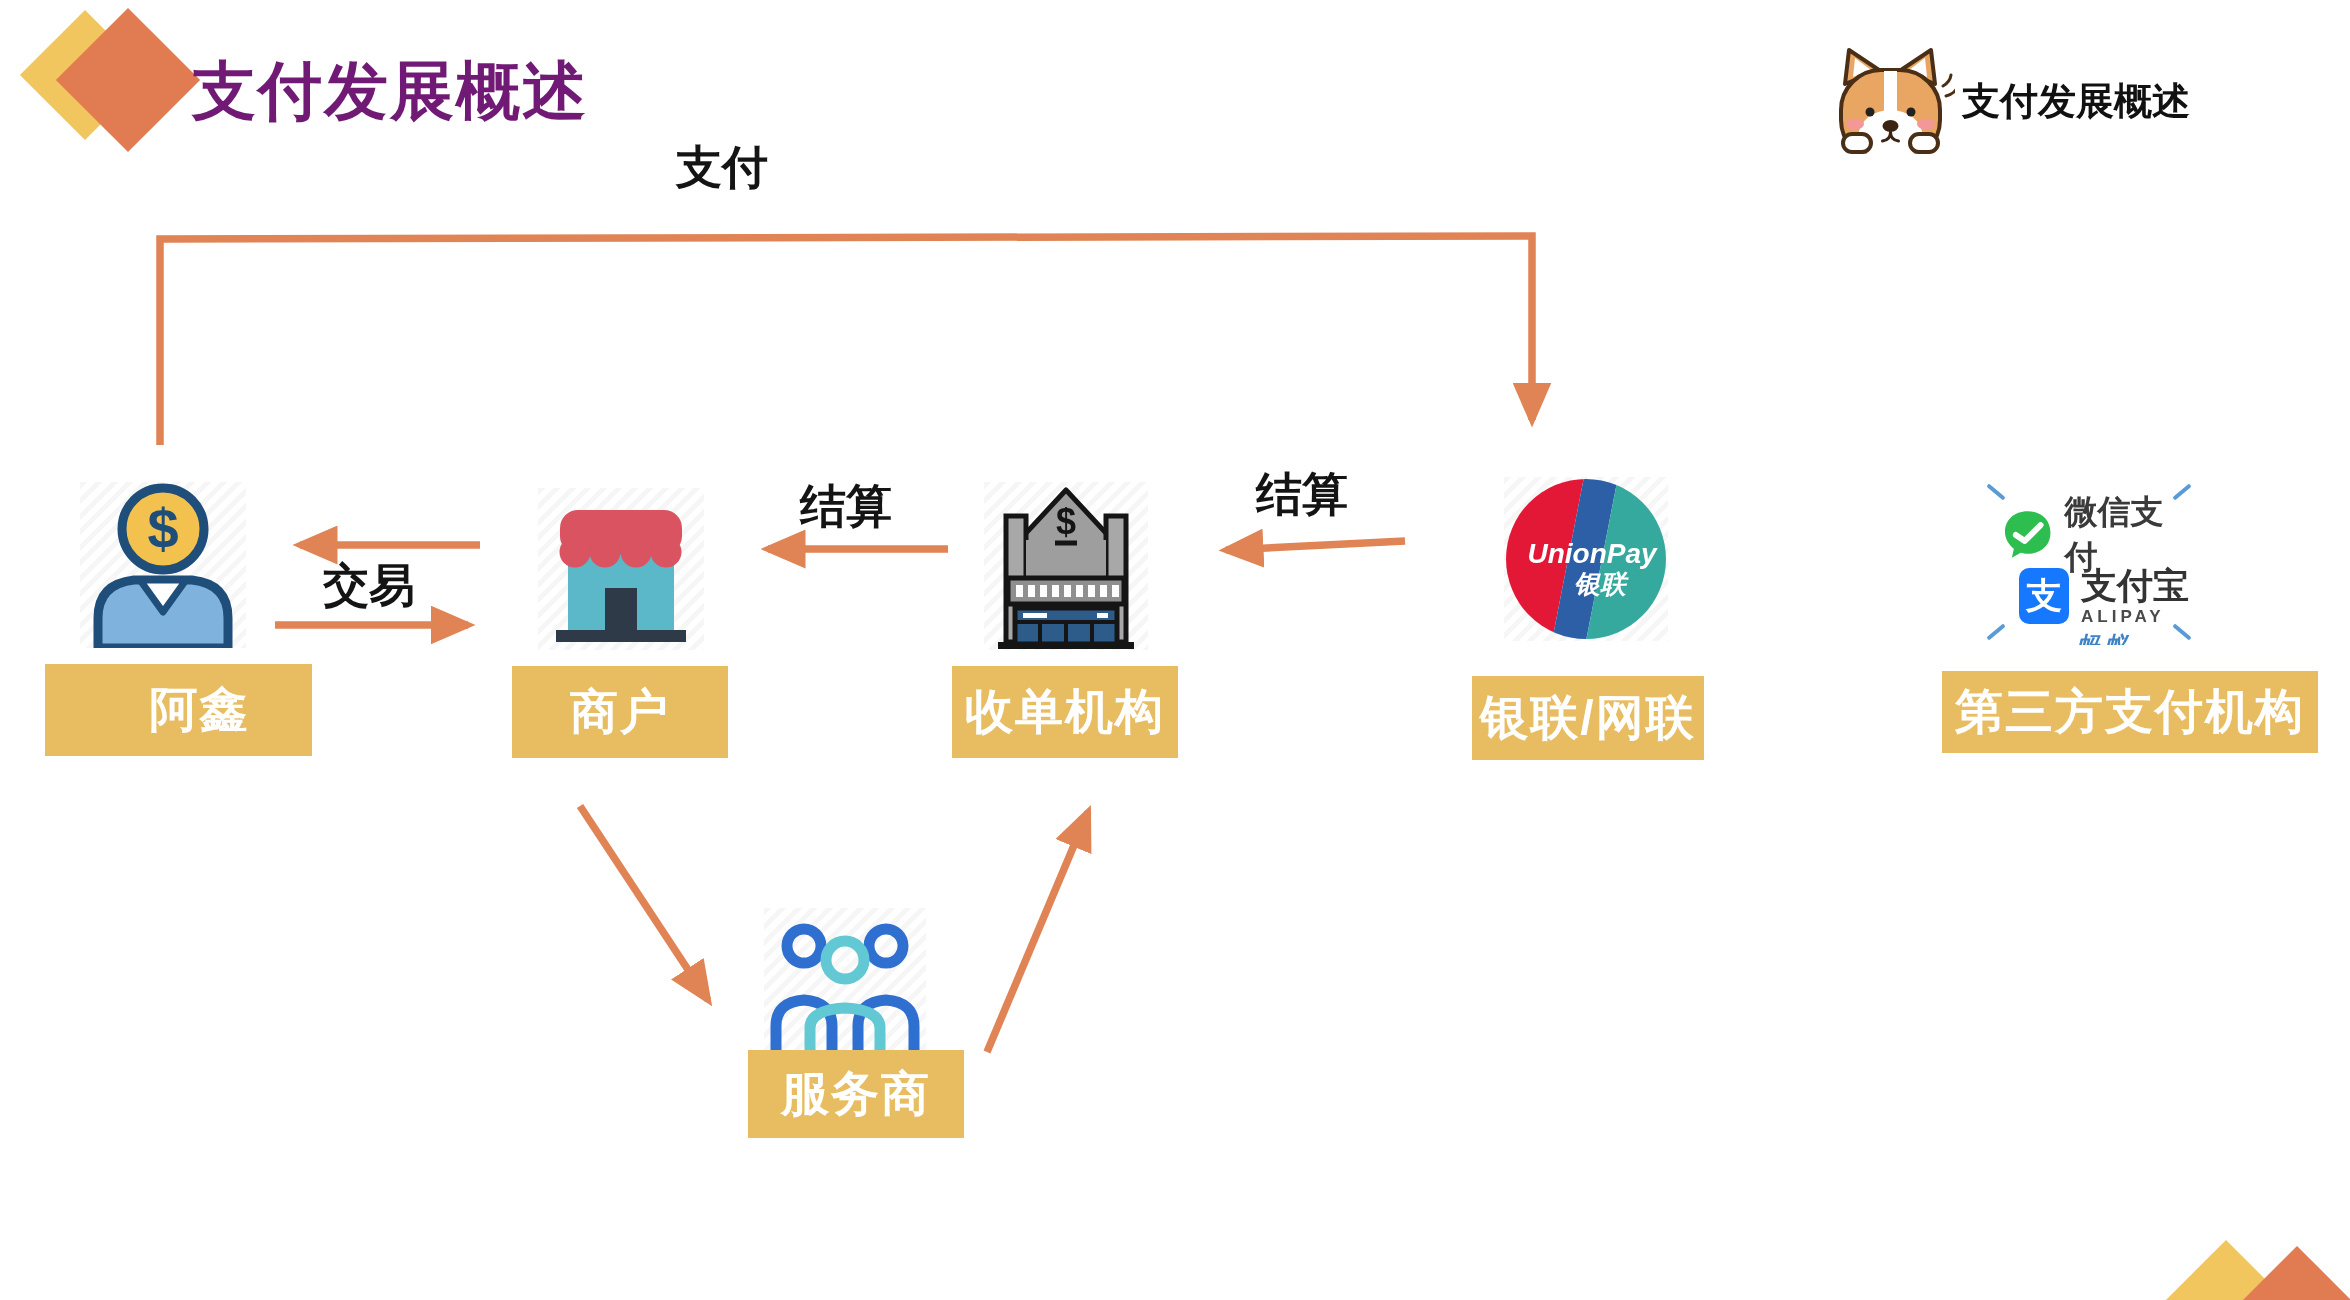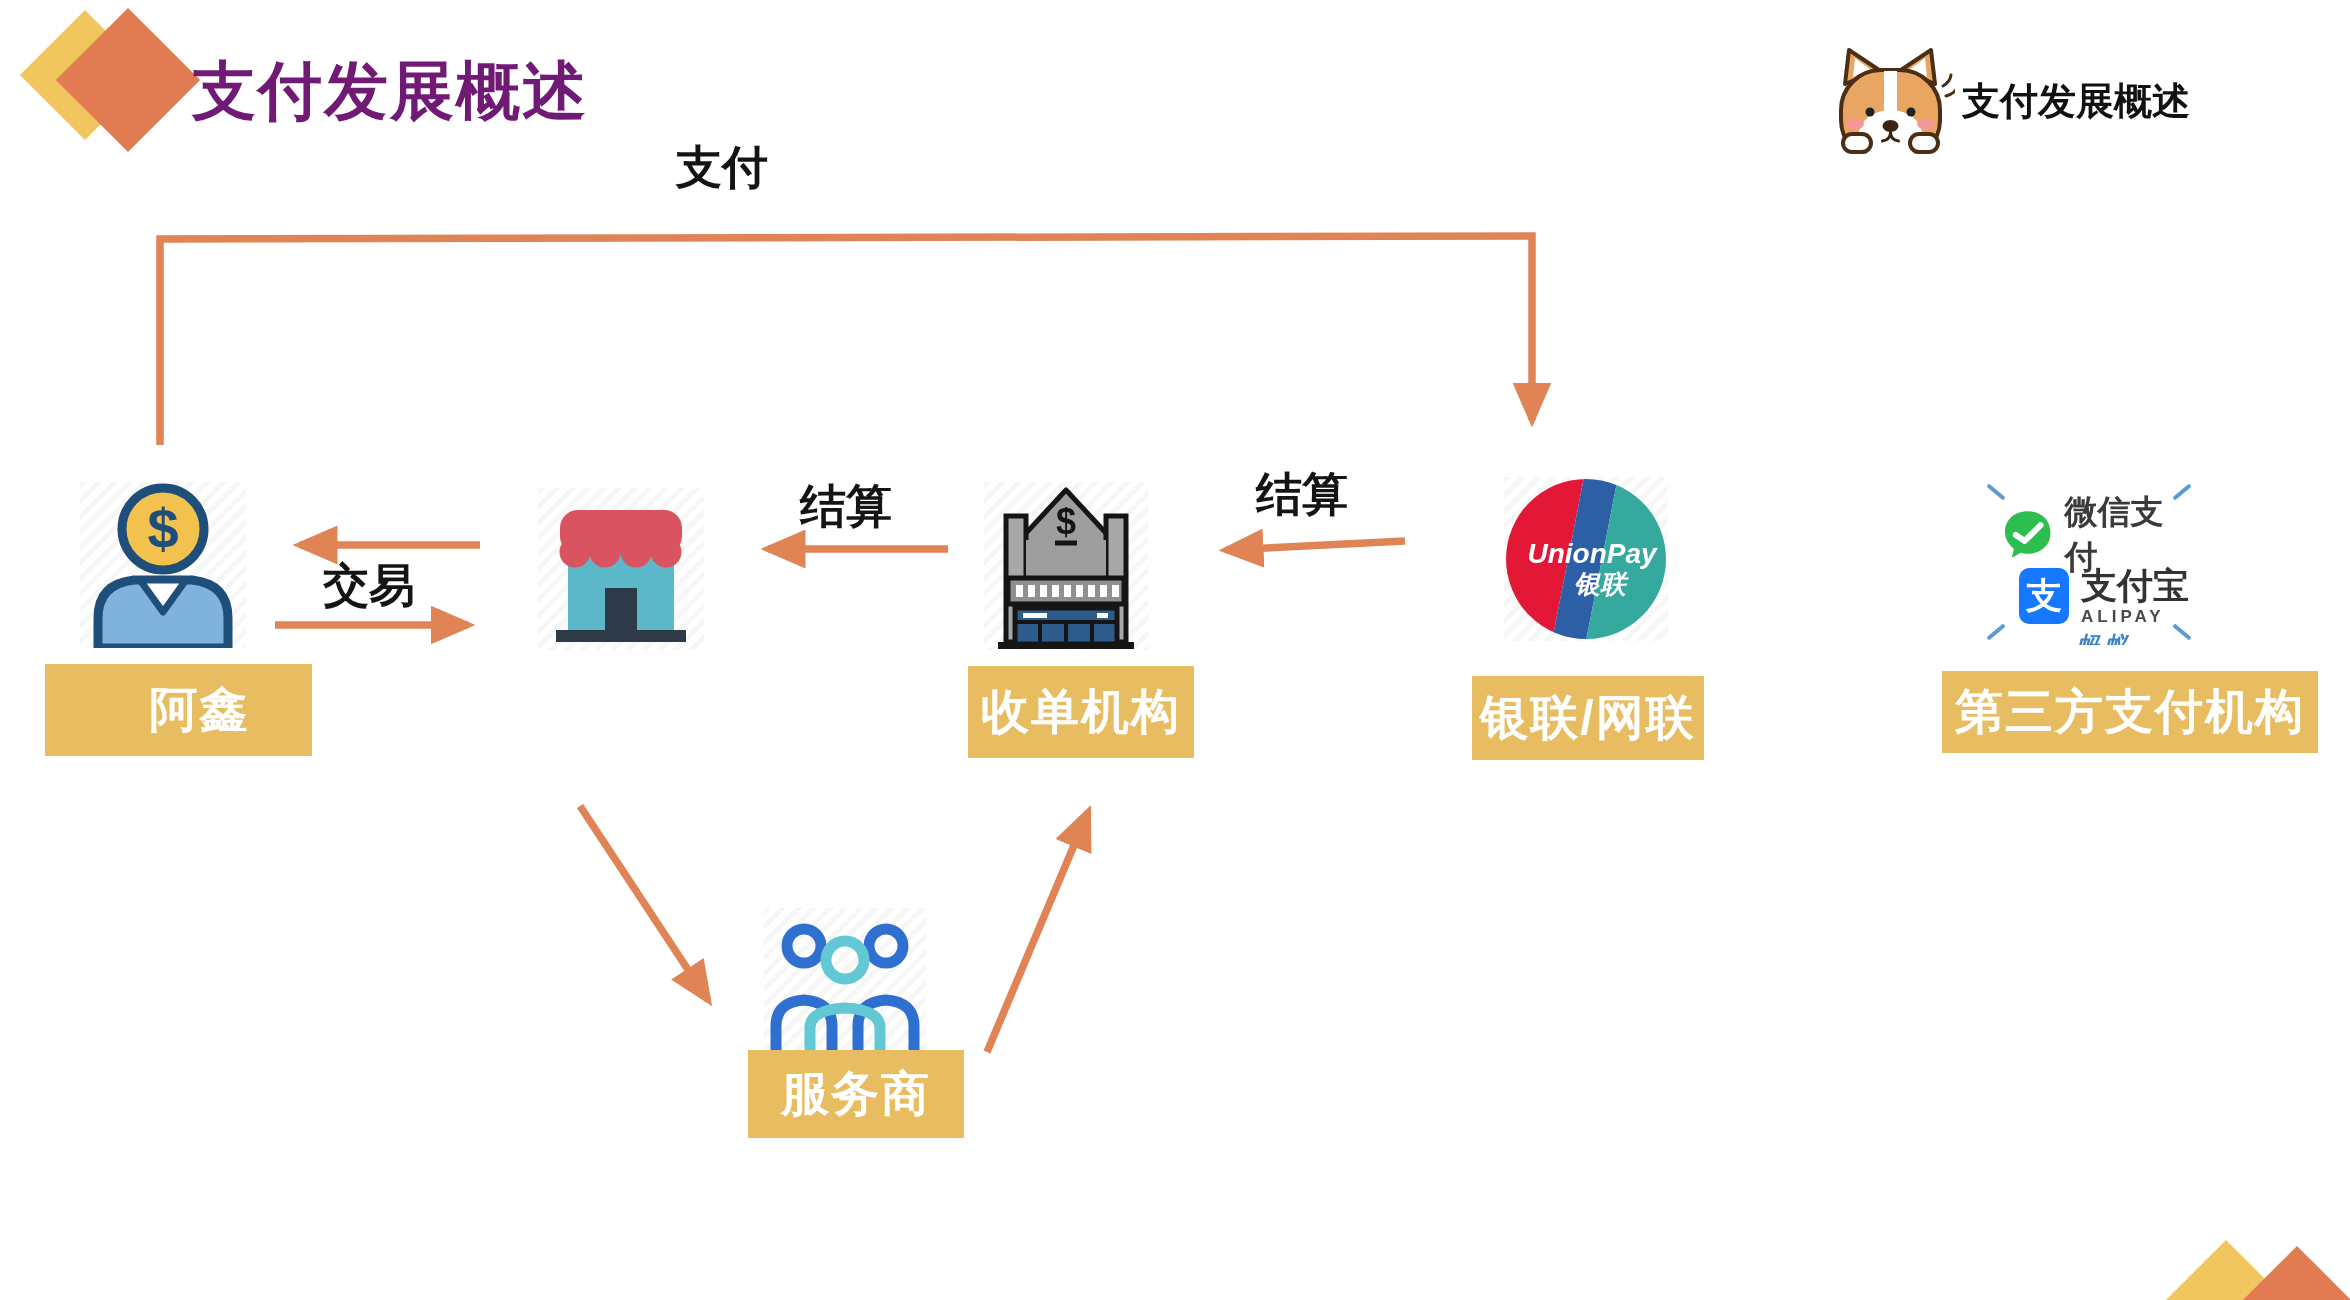--- a/index.html
+++ b/index.html
@@ -23,21 +23,21 @@
   
   .tile{position:absolute;background:repeating-linear-gradient(135deg,rgba(0,0,0,0.035) 0 5px,rgba(255,255,255,0) 5px 11px);}
   .tile.plain{background:none;}
   .entity-label{
     position:absolute;background:var(--label-bg);color:var(--label-text);
     font-weight:700;text-align:center;display:flex;align-items:center;justify-content:center;
     font-size:48px;letter-spacing:2px;white-space:nowrap;
   }
   .lb-customer{left:45px;top:664px;width:225px;height:92px;padding-left:42px;}
   .lb-merchant{left:512px;top:666px;width:216px;height:92px;}
-  .lb-acquirer{left:952px;top:666px;width:226px;height:92px;margin-left:16px;}
+  .lb-acquirer{left:952px;top:666px;width:226px;height:92px;}
   .lb-network{left:1472px;top:676px;width:232px;height:84px;}
   .lb-third{left:1942px;top:671px;width:376px;height:82px;}
   .lb-service{left:748px;top:1050px;width:216px;height:88px;}
   .t-customer{left:80px;top:482px;width:166px;height:166px;}
   .t-merchant{left:538px;top:488px;width:166px;height:162px;}
   .t-acquirer{left:984px;top:482px;width:164px;height:168px;}
   .t-network{left:1504px;top:477px;width:164px;height:164px;}
   .t-third{left:1983px;top:480px;width:212px;height:168px;}
   .t-service{left:764px;top:908px;width:162px;height:146px;}
   
@@ -126,20 +126,21 @@
       <rect x="30" y="62" width="106" height="80" fill="#5BB8C9"></rect>
       <rect x="22" y="22" width="122" height="44" rx="18" fill="#D95360"></rect>
       <circle cx="37" cy="64" r="15.5" fill="#D95360"></circle>
       <circle cx="67" cy="64" r="15.5" fill="#D95360"></circle>
       <circle cx="98" cy="64" r="15.5" fill="#D95360"></circle>
       <circle cx="128" cy="64" r="15.5" fill="#D95360"></circle>
       <rect x="67" y="100" width="32" height="42" fill="#2E3A48"></rect>
       <rect x="18" y="142" width="130" height="12" fill="#2E3A48"></rect>
     </svg>
   </div>
+  <div class="entity-label lb-merchant">商户</div>
 
   <div class="tile t-acquirer">
     <svg width="164" height="168" viewBox="0 0 164 168">
       <polygon points="30,64 82,8 134,64" fill="#9E9E9E" stroke="#151515" stroke-width="5" stroke-linejoin="round"></polygon>
       <rect x="22" y="34" width="20" height="126" fill="#A8A8A8" stroke="#151515" stroke-width="5"></rect>
       <rect x="122" y="34" width="20" height="126" fill="#A8A8A8" stroke="#151515" stroke-width="5"></rect>
       <rect x="42" y="58" width="80" height="38" fill="#9E9E9E"></rect>
       <text x="82" y="52" text-anchor="middle" font-size="36" font-weight="bold" fill="#151515">$</text>
       <line x1="71" y1="61" x2="93" y2="61" stroke="#151515" stroke-width="5"></line>
       <rect x="24" y="96" width="116" height="26" fill="#8F8F8F" stroke="#151515" stroke-width="5"></rect>

